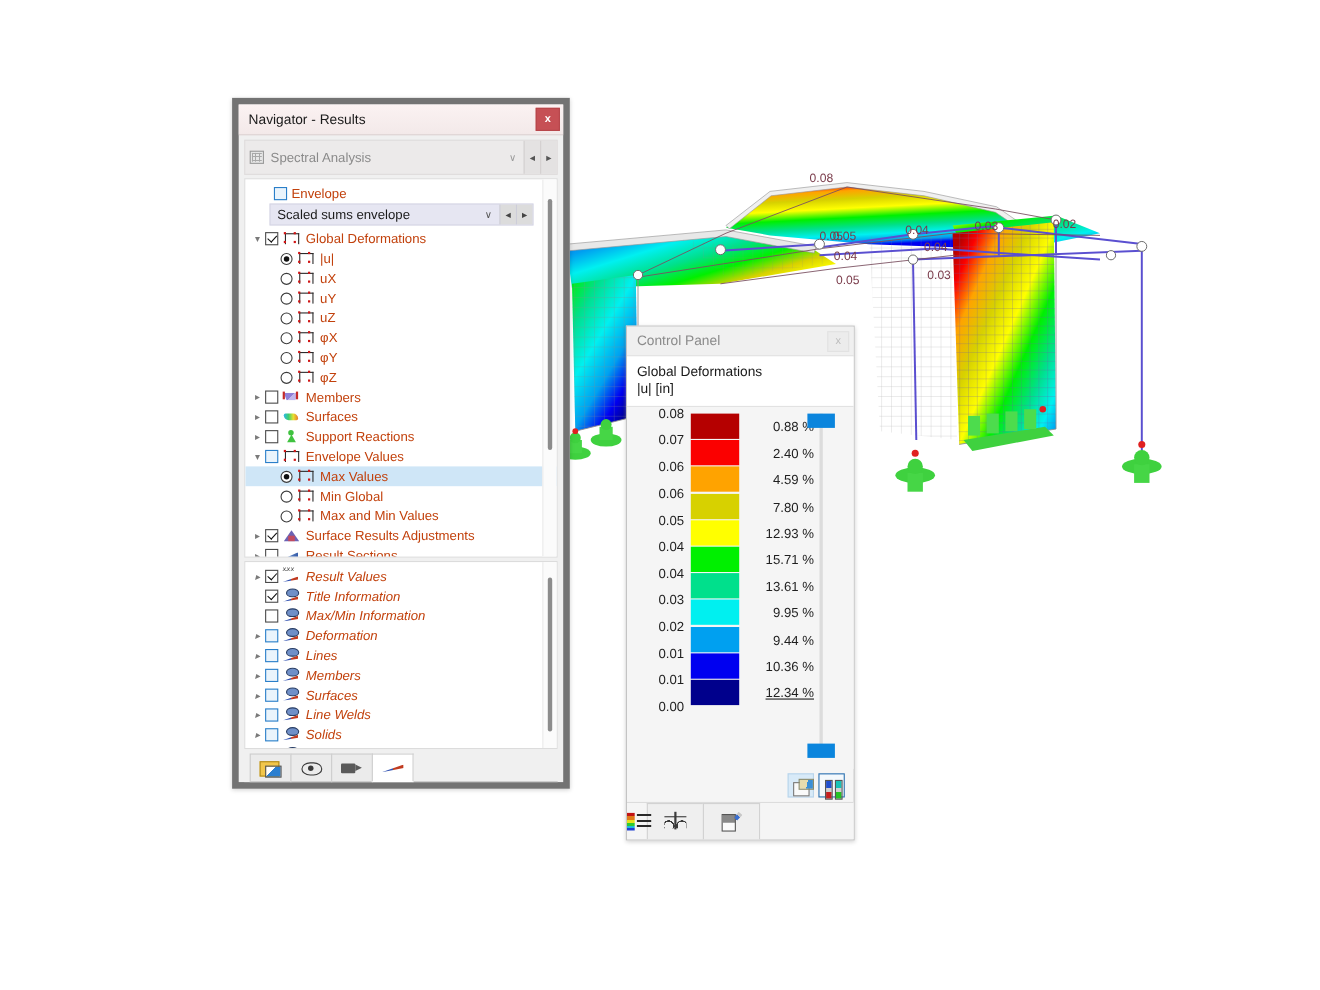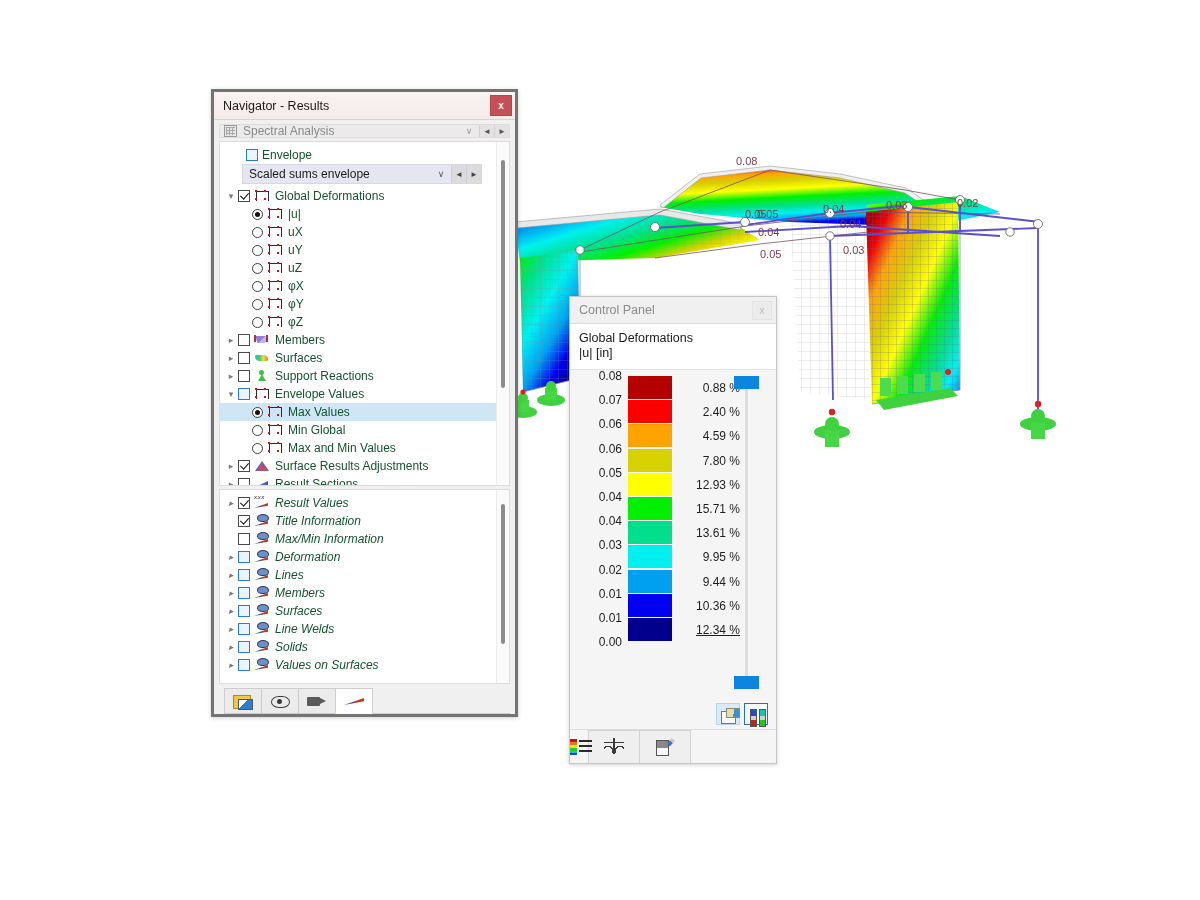--- a/index.html
+++ b/index.html
@@ -9,41 +9,41 @@
     font-family:"Liberation Sans", sans-serif;
     font-size:12px; color:#1a1a1a; position:relative; overflow:hidden;
   }
 
   
   #model-view { position:absolute; left:0; top:0; width:1200px; height:900px; }
 
   
   #navigator {
     position:absolute; left:211px; top:89px; width:307px; height:628px;
-    background:#f0f0f0; border:3px solid #737373;
+    background:#f0f0f0; border:6px solid #737373;
     box-shadow:0 1px 4px rgba(0,0,0,.18);
     display:flex; flex-direction:column;
   }
   .nav-titlebar {
     height:28px; background:linear-gradient(#fbf2f2,#f3e9e9);
     border-bottom:1px solid #dcd2d2;
     display:flex; align-items:center; padding-left:9px;
     font-size:12.5px; color:#1a1a1a;
   }
   .nav-title { flex:1; }
   .nav-close {
     width:22px; height:21px; margin-right:3px;
     background:#c65055; color:#fff; border:1px solid #b6454a;
     display:flex; align-items:center; justify-content:center;
     font-size:10px; font-weight:bold; cursor:pointer;
   }
   .nav-body { flex:1; padding:4px 5px 0 5px; display:flex; flex-direction:column; min-height:0; }
 
   .combo-row {
-    height:14px; display:flex; align-items:stretch; margin-bottom:3px;
+    height:32px; display:flex; align-items:stretch; margin-bottom:3px;
     background:#eceaea; border:1px solid #dfdcdc;
   }
   .combo-main { flex:1; display:flex; align-items:center; padding-left:4px; gap:6px; }
   .combo-icon {
     width:13px; height:12px; border:1px solid #9a9a9a; background:#e6e6e6;
     display:block; position:relative;
   }
   .combo-icon::after{
     content:""; position:absolute; left:1px; top:1px; right:1px; bottom:1px;
     background:
@@ -88,21 +88,21 @@
   }
   .rb {
     width:11px; height:11px; flex:none; margin-right:4px;
     border:1.3px solid #3c3c3c; border-radius:50%; background:#fff; position:relative;
   }
   .rb.on::after {
     content:""; position:absolute; left:2px; top:2px; width:5px; height:5px;
     border-radius:50%; background:#111;
   }
   .ticon { width:16px; height:14px; flex:none; margin-right:5px; position:relative; }
-  .tlabel { color:#14532d; }
+  .tlabel { color:#c2410c; }
   .indent2 { padding-left:18px; }
 
   
   .ic-frame::before{
     content:""; position:absolute; left:2px; top:2px; width:11px; height:9px;
     border:1.4px solid #2b2b2b; border-bottom:none;
   }
   .ic-frame::after{
     content:""; position:absolute; left:1px; top:1px; width:2px;height:2px;
     background:#d01515; box-shadow:9px 0 0 #d01515, 0 8px 0 #d01515, 9px 8px 0 #d01515;

